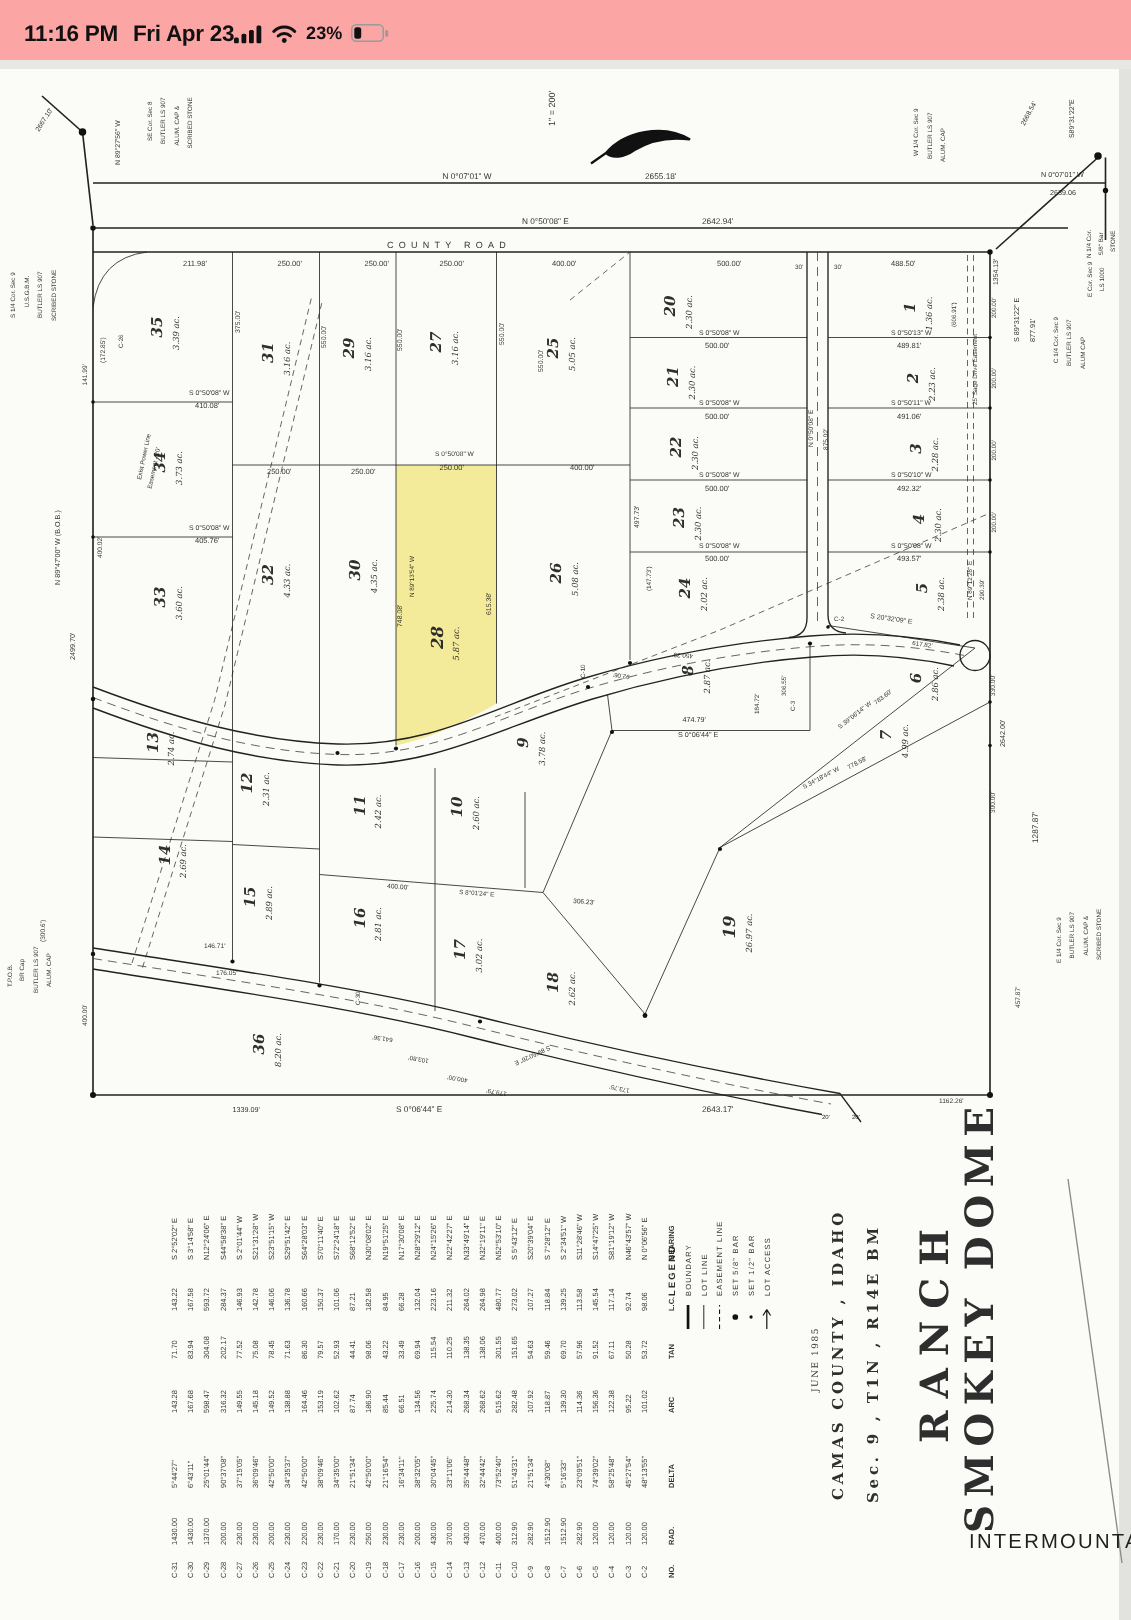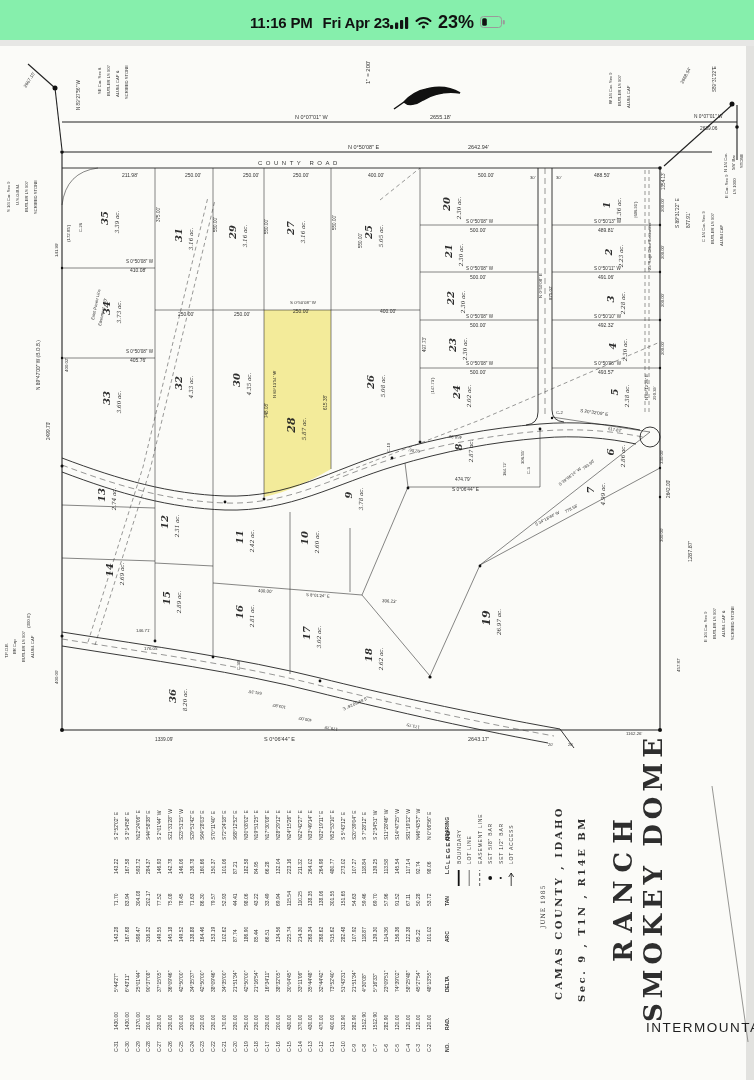--- a/index.html
+++ b/index.html
@@ -1,19 +1,19 @@
 <!DOCTYPE html>
 <html><head>
 <meta charset="utf-8">
 <style>
   html,body{margin:0;padding:0;background:#fff;}
   body{width:754px;height:1080px;overflow:hidden;font-family:"Liberation Sans",sans-serif;position:relative;}
-  .statusbar{height:40px;width:754px;background:#86efac;display:flex;align-items:center;justify-content:center;box-sizing:border-box;padding:4px 14px 0 16px;}
+  .statusbar{height:40px;width:754px;background:#fca5a5;display:flex;align-items:center;justify-content:flex-start;box-sizing:border-box;padding:4px 14px 0 16px;}
   .sb-left{display:flex;gap:10px;align-items:baseline;font-size:15px;font-weight:700;color:#111;letter-spacing:-.2px;}
-  .sb-right{display:flex;gap:6px;align-items:center;font-size:18px;font-weight:600;color:#111;}
+  .sb-right{display:flex;gap:6px;align-items:center;font-size:12px;font-weight:600;color:#111;}
   .divider{height:6px;width:754px;background:#e7e7e5;}
   .scanwrap{position:relative;width:754px;height:1034px;background:#fbfbf8;}
   svg text{fill:#1f1f1f;opacity:.93;}
   .maplbl{font-family:"Liberation Sans",sans-serif;}
 </style>
 </head>
 <body>
 
 <div class="statusbar">
   <div class="sb-left">

